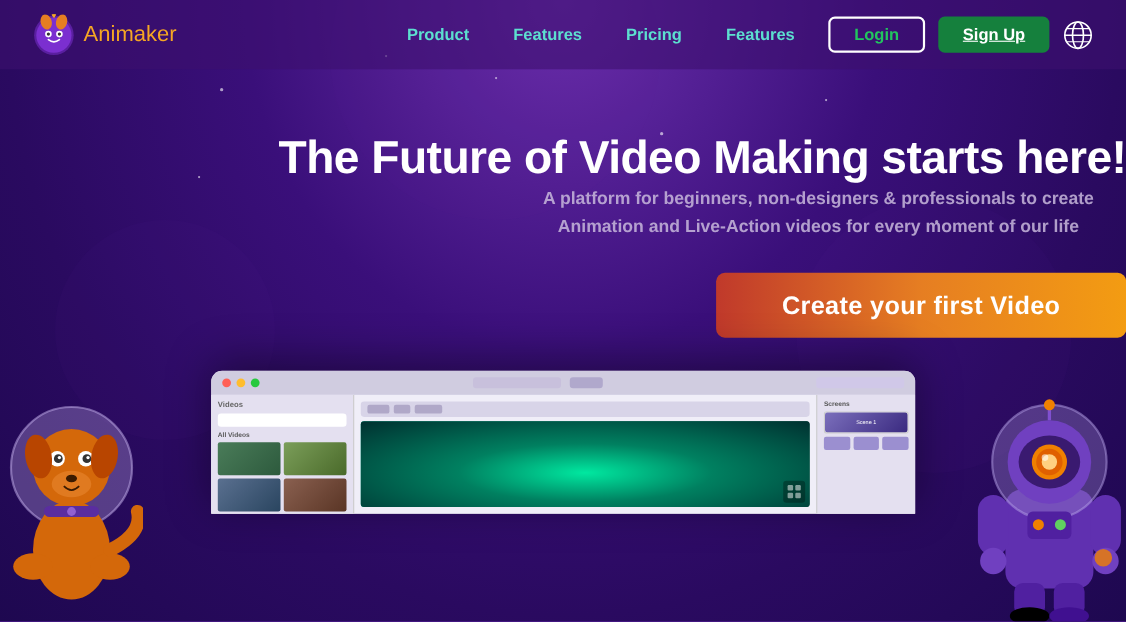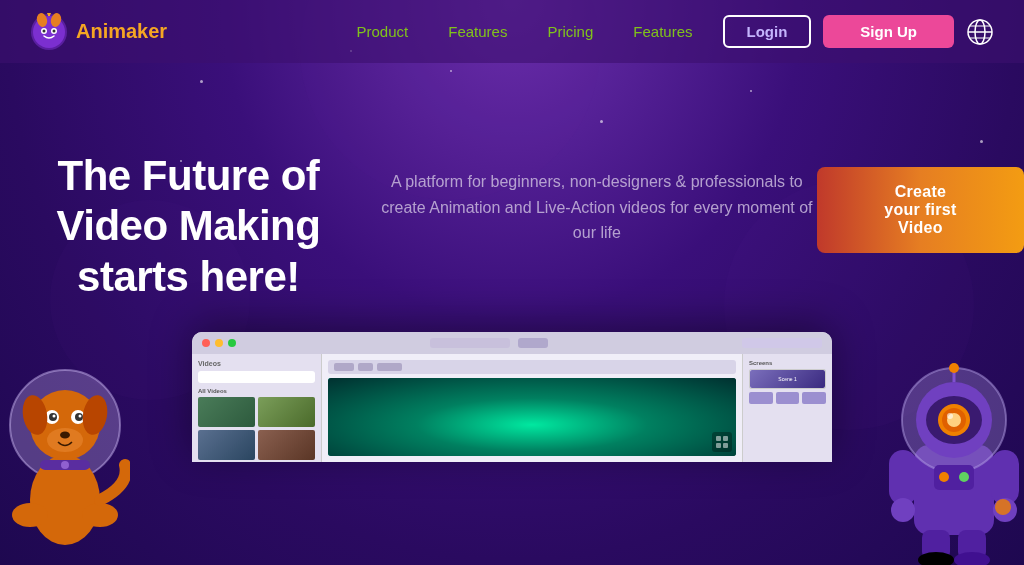--- a/index.html
+++ b/index.html
@@ -49,102 +49,103 @@
       gap: 8px;
       text-decoration: none;
       flex-shrink: 0;
     }
     .logo-icon {
       width: 38px;
       height: 38px;
     }
     .logo-text {
       font-size: 20px;
-      font-weight: 700;
+      font-weight: 400;
       color: #f5a623;
     }
     .nav-links {
       display: flex;
       align-items: center;
       gap: 40px;
       margin-left: auto;
       margin-right: 30px;
     }
     .nav-link {
-      color: #84cc16;
+      color: #5eead4;
       text-decoration: none;
       font-size: 15px;
-      font-weight: 400;
+      font-weight: 700;
       opacity: 0.95;
     }
     .nav-actions {
       display: flex;
       align-items: center;
       gap: 12px;
     }
     .btn-login {
-      color: #c4b5fd;
+      color: #22c55e;
       background: transparent;
       border: 2px solid white;
       border-radius: 6px;
       padding: 6px 22px;
       font-size: 15px;
       font-weight: 600;
       cursor: pointer;
     }
     .btn-signup {
       color: white;
-      background: #ec4899;
+      background: #15803d;
       border: none;
       border-radius: 6px;
-      padding: 8px 37px;
+      padding: 8px 22px;
       font-size: 15px;
       font-weight: 700;
       cursor: pointer;
+      text-decoration: underline;
     }
     .globe-icon {
       width: 28px;
       height: 28px;
       color: white;
       cursor: pointer;
     }
 
     
     .hero {
       position: relative;
       z-index: 5;
       display: flex;
-      flex-direction: row;
-      align-items: flex-start;
-      padding-top: 88px;
+      flex-direction: column;
+      align-items: flex-end;
+      padding-top: 55px;
       text-align: center;
     }
     .hero-title {
       color: white;
       font-size: 42px;
       font-weight: 800;
       line-height: 1.2;
       max-width: 780px;
       letter-spacing: -0.5px;
     }
     .hero-subtitle {
       color: rgba(200, 185, 220, 0.85);
       font-size: 16px;
-      margin-top: 18px;
       line-height: 1.6;
       max-width: 560px;
+      font-weight: bold;
     }
     .btn-cta {
-      margin-top: 16px;
+      margin-top: 28px;
       padding: 16px 60px;
       border: none;
       border-radius: 8px;
       background: linear-gradient(to right, #c0392b, #e67e22, #f39c12);
       color: white;
-      font-size: 16px;
+      font-size: 23px;
       font-weight: 700;
       cursor: pointer;
       letter-spacing: 0.3px;
     }
 
     
     .screenshot-container {
       position: relative;
       z-index: 5;
       margin-top: 30px;

